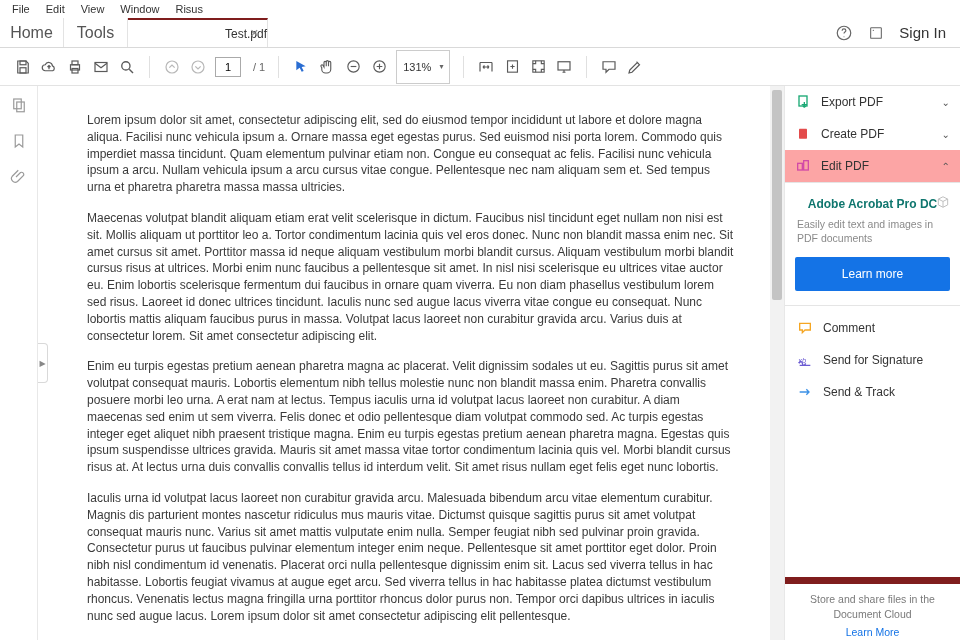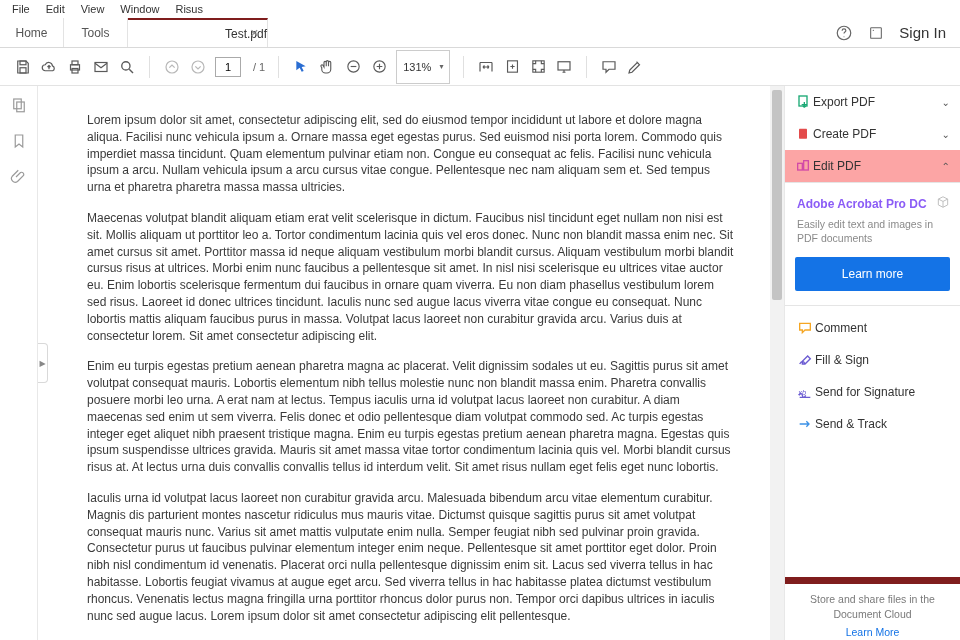--- a/index.html
+++ b/index.html
@@ -5,21 +5,21 @@
 * { margin: 0; padding: 0; box-sizing: border-box; font-family: "Segoe UI", Arial, sans-serif; }
 html, body { width: 960px; height: 640px; overflow: hidden; background: #fff; color: #333; }
 svg { display:block; }
 
 
 .menubar { height: 18px; display:flex; align-items:center; padding:0 4px; font-size:11px; gap: 0; }
 .menubar span { padding: 1px 8px; cursor: default; }
 
 
 .tabs-row { height: 30px; display:flex; align-items:stretch; border-bottom:1px solid #d9d9d9; position:relative; }
-.tab-home, .tab-tools { width:64px; display:flex; align-items:center; justify-content:center; font-size:12px; color:#555; border-right:1px solid #e3e3e3; }
+.tab-home, .tab-tools { width:64px; display:flex; align-items:center; justify-content:center; font-size:16px; color:#555; border-right:1px solid #e3e3e3; }
 .tab-file { width:140px; display:flex; align-items:center; justify-content:flex-end; font-size:12px; color:#333; background:#fff; border-right:1px solid #e3e3e3; border-top:2px solid #7f1d1d; position:relative;}
 .tab-file .close { position:absolute; right:8px; font-size:11px; color:#888;}
 .tabs-right { margin-left:auto; display:flex; align-items:center; gap:14px; padding-right:14px;}
 .signin { font-size:15px; color:#333;}
 .icon-btn { width:18px; height:18px; display:flex; align-items:center; justify-content:center; }
 
 
 .toolbar { height:38px; display:flex; align-items:center; border-bottom:1px solid #e3e3e3; padding: 0 6px; gap:2px;}
 .tgroup { display:flex; align-items:center; gap:8px; padding:0 8px; height:28px; }
 .vsep { width:1px; height:22px; background:#e0e0e0; margin:0 3px; }
@@ -36,24 +36,24 @@
 .leftbar .lt-ic { width:18px; height:18px; color:#9a9a9a; }
 
 .viewer { flex:1; background:#fff; position:relative; overflow:hidden; display:flex; justify-content:center; }
 .handle { position:absolute; left:0; top:50%; transform:translateY(-50%); width:10px; height:40px; background:#fff; border:1px solid #d9d9d9; border-left:none; border-radius:0 4px 4px 0; display:flex; align-items:center; justify-content:center; font-size:8px; color:#888;}
 .scrollbar { position:absolute; right:0; top:0; bottom:0; width:14px; background:#f2f2f2; }
 .scrollthumb { position:absolute; right:2px; top:4px; width:10px; height:210px; background:#c4c4c4; border-radius:2px;}
 .page { width: 680px; padding: 26px 16px 0 16px; font-size:12px; line-height:1.4; color:#3a3a3a; }
 .page p { margin-bottom: 14px; text-align:left; }
 
 .rightpanel { width:176px; border-left:1px solid #e8e8e8; display:flex; flex-direction:column; font-size:12px; }
-.rp-row { display:flex; align-items:center; padding: 8px 10px; gap:2px; cursor:default; position:relative; }
+.rp-row { display:flex; align-items:center; padding: 8px 10px; gap:10px; cursor:default; position:relative; }
 .rp-row .caret-r { margin-left:auto; font-size:10px; color:#555; }
 .rp-row.active { background:#fca5a5; }
-.rp-head { padding:14px 12px 4px 12px; font-size:12px; font-weight:600; color:#8b5cf6; border-top:1px solid #e5e5e5; position:relative;}
+.rp-head { padding:14px 12px 4px 12px; font-size:12px; font-weight:600; color:#0f766e; border-top:1px solid #e5e5e5; position:relative;text-align:center;}
 .rp-sub { padding:2px 12px 0 12px; font-size:10.5px; color:#8a8a8a; line-height:1.35;}
 .rp-cube { position:absolute; right:10px; top:12px; width:14px; height:14px; color:#bbb;}
 .learn-btn { margin:12px 10px 0 10px; height:34px; background:#1473e6; color:#fff; display:flex; align-items:center; justify-content:center; font-size:12px; border-radius:2px; }
 .rp-list { padding:6px 0 0 0; border-top:1px solid #e5e5e5; margin-top:14px;}
 .rp-list .rp-row { padding:8px 12px;}
 .rp-list .ic { width:16px; height:16px; }
 .cloud-box { margin-top:auto; border-top:7px solid #7f1d1d; padding:8px 12px 0 12px; text-align:center; font-size:10.5px; color:#7a7a7a; line-height:1.4;}
 .cloud-link { color:#1473e6; font-size:10.5px; display:block; margin-top:4px;}
 
 .ic-export { color:#19a974; }
@@ -302,28 +302,20 @@
     <div class="rp-list">
       <div class="rp-row">
         <div class="ic ic-comment">
             <svg viewBox="0 0 24 24" width="16" height="16" fill="none" stroke="currentColor" stroke-width="2">
               <path d="M4 5h16v10H12l-4 4v-4H4z"></path>
             </svg>
           </div>
         <span>Comment</span>
       </div>
       <div class="rp-row">
-        <div class="ic ic-fill">
-            <svg viewBox="0 0 24 24" width="16" height="16" fill="none" stroke="currentColor" stroke-width="2">
-              <path d="M4 18c3-5 6-5 8 0M16 6l4 4-8 8H8v-4z"></path>
-            </svg>
-          </div>
-        <span>Fill &amp; Sign</span>
-      </div>
-      <div class="rp-row">
         <div class="ic ic-sig">
             <svg viewBox="0 0 24 24" width="16" height="16" fill="none" stroke="currentColor" stroke-width="2">
               <path d="M3 17c2-4 4-4 5 0s3 4 5 0M4 20h16" style="font-style:italic"></path>
               <text x="2" y="16" font-size="11" font-style="italic" fill="currentColor" stroke="none">xb</text>
             </svg>
           </div>
         <span>Send for Signature</span>
       </div>
       <div class="rp-row">
         <div class="ic ic-send">

